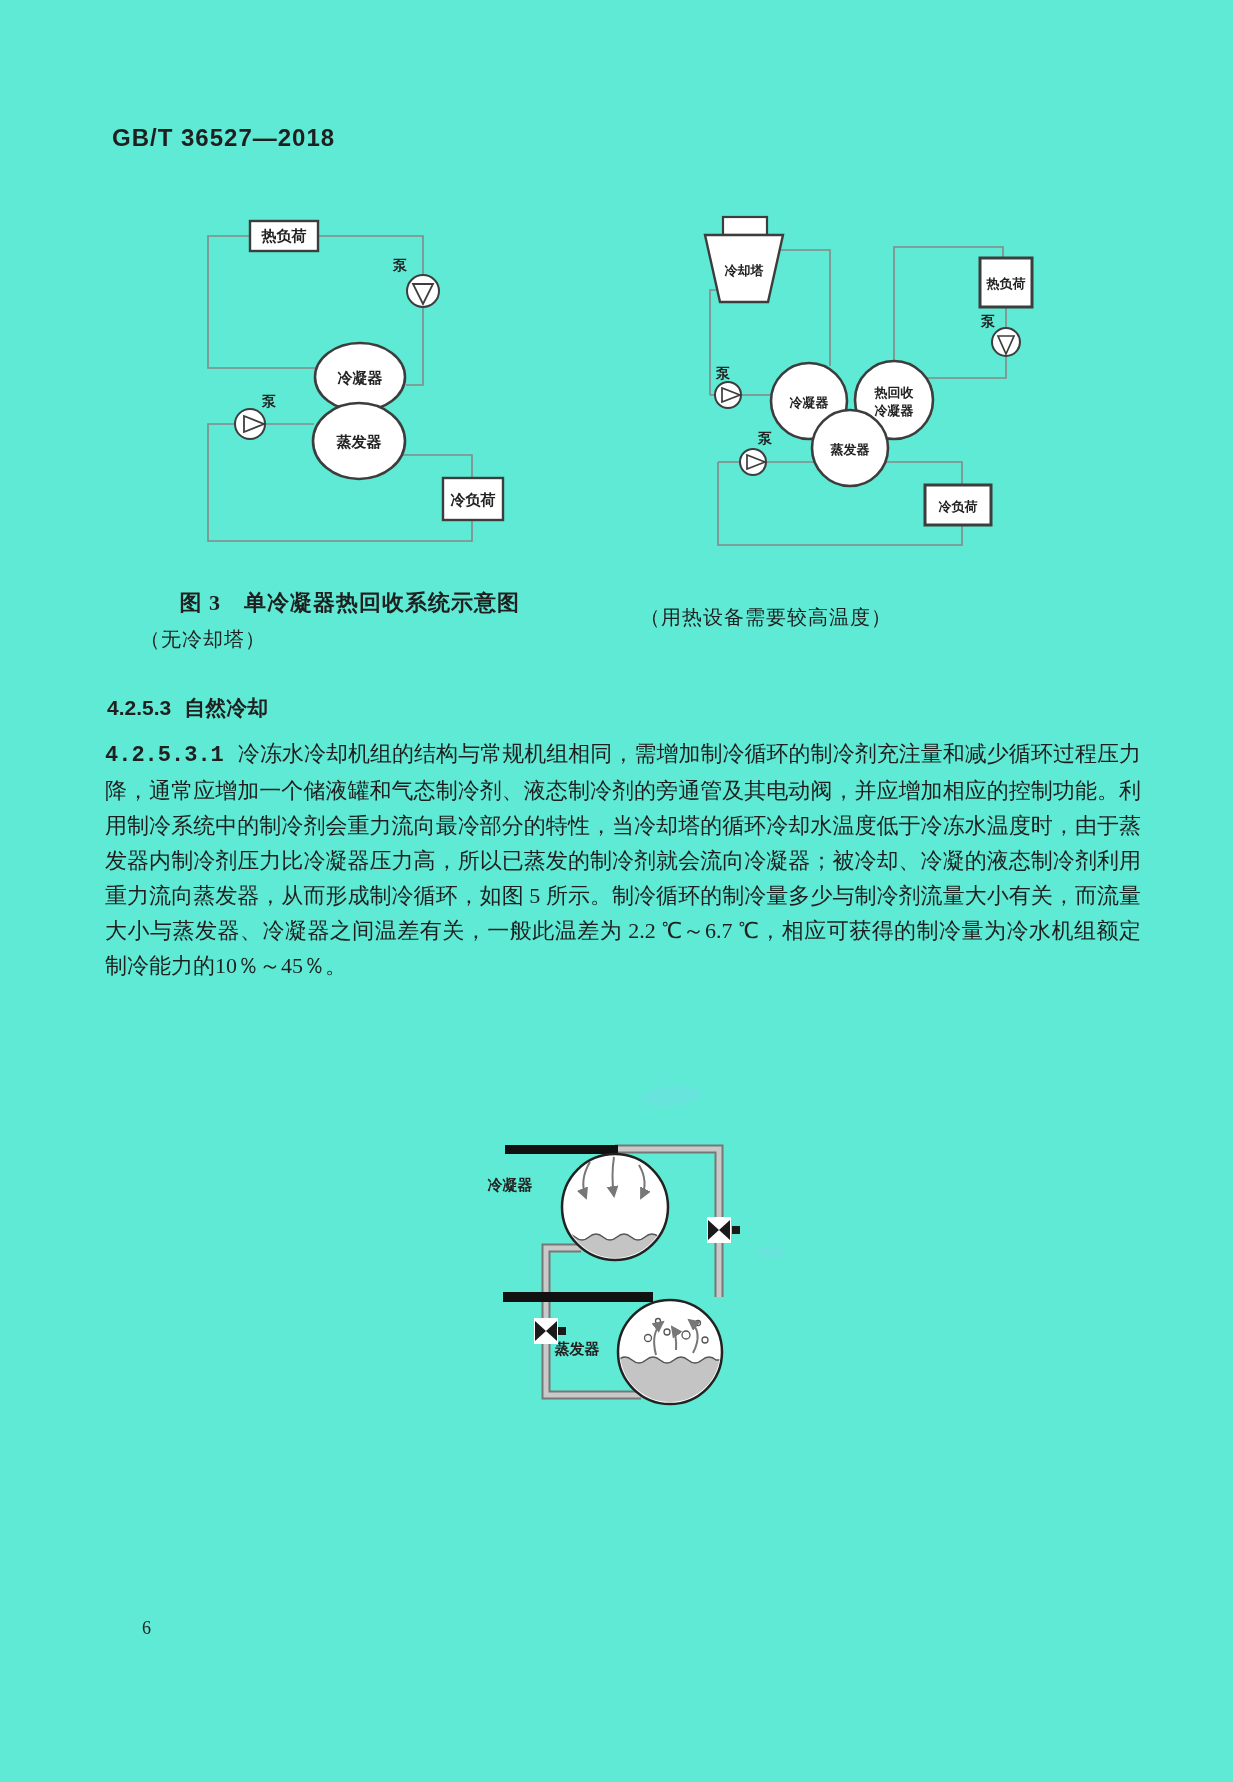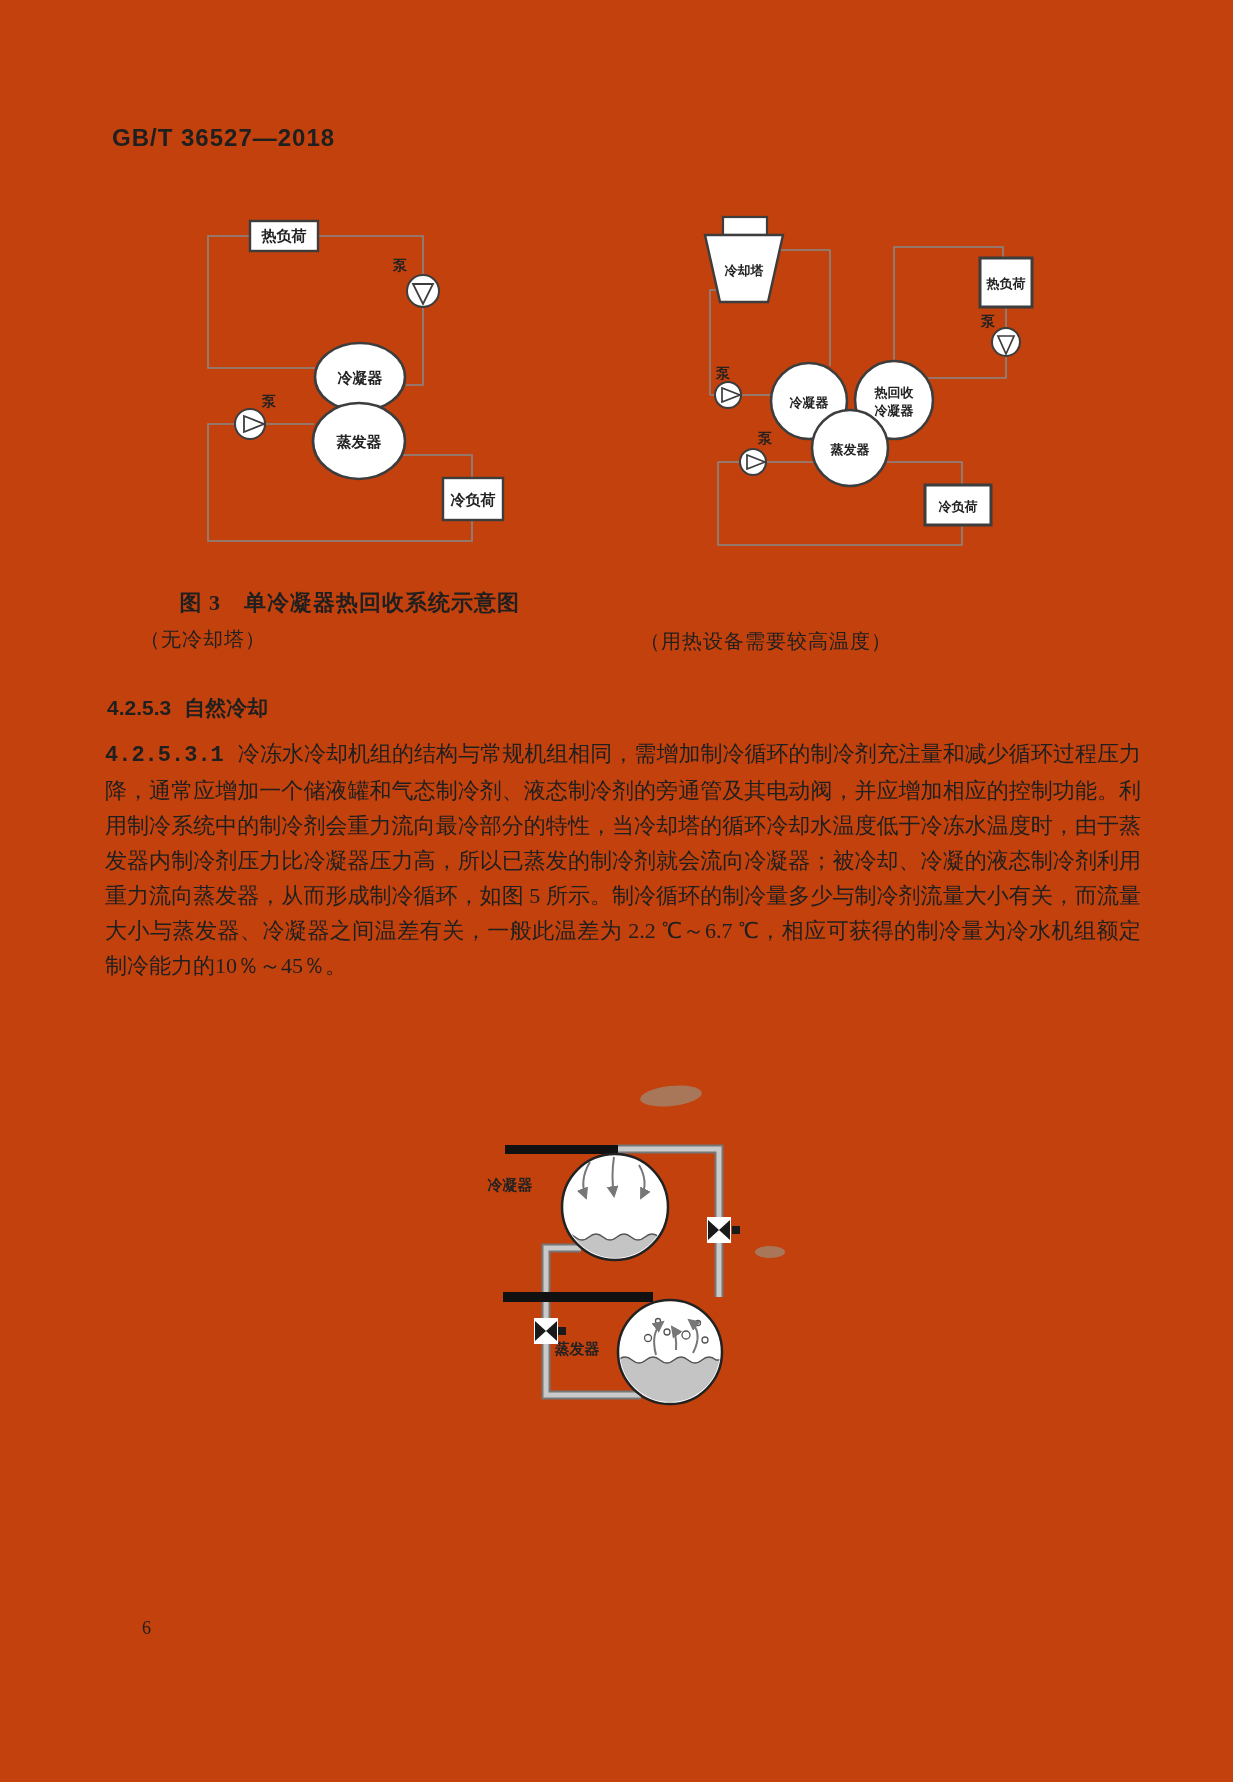--- a/index.html
+++ b/index.html
@@ -1,19 +1,19 @@
 <!DOCTYPE html>
 <html><head>
 <meta charset="utf-8">
 <style>
   html,body{margin:0;padding:0;background:#e8e8e8;}
   .page{
     position:relative;
     width:1233px;height:1782px;
-    background:#c2410c;
+    background:#5eead4;
     margin:0 auto;
     font-family:"Liberation Serif", serif;
     color:#1f1f1f;
     overflow:hidden;
   }
   .abs{position:absolute;}
   .std-no{
     left:112px;top:124px;
     font-family:"Liberation Sans", sans-serif;
     font-weight:bold;font-size:24px;letter-spacing:1px;
@@ -181,21 +181,21 @@
     </g>
 
     <g>
       <rect x="315" y="295" width="66" height="40" fill="#fff" stroke="#3d3d3d" stroke-width="3"></rect>
       <text x="348" y="321" text-anchor="middle" class="lbl-sm">冷负荷</text>
     </g>
   </svg>
 
   <div class="abs fig-caption" style="left:140px;top:588px;width:380px;">图 3　单冷凝器热回收系统示意图</div>
   <div class="abs fig-subcaption" style="left:140px;top:626px;width:380px;">（无冷却塔）</div>
-  <div class="abs fig-subcaption" style="left:640px;top:628px;width:400px;">（用热设备需要较高温度）</div>
+  <div class="abs fig-subcaption" style="left:640px;top:604px;width:400px;">（用热设备需要较高温度）</div>
 
   <div class="abs sec-heading">
     <span class="num">4.2.5.3</span><span>自然冷却</span>
   </div>
 
   <div class="abs bodytext">
     <p><span class="clause-num">4.2.5.3.1</span><span>冷冻水冷却机组的结构与常规机组相同，需增加制冷循环的制冷剂充注量和减少循环过程压力降，通常应增加一个储液罐和气态制冷剂、液态制冷剂的旁通管及其电动阀，并应增加相应的控制功能。利用制冷系统中的制冷剂会重力流向最冷部分的特性，当冷却塔的循环冷却水温度低于冷冻水温度时，由于蒸发器内制冷剂压力比冷凝器压力高，所以已蒸发的制冷剂就会流向冷凝器；被冷却、冷凝的液态制冷剂利用重力流向蒸发器，从而形成制冷循环，如图 5 所示。制冷循环的制冷量多少与制冷剂流量大小有关，而流量大小与蒸发器、冷凝器之间温差有关，一般此温差为 2.2 ℃～6.7 ℃，相应可获得的制冷量为冷水机组额定制冷能力的10％～45％。</span></p>
   </div>
 
   <div class="abs artifact" style="left:640px;top:1086px;width:62px;height:20px;transform:rotate(-6deg);"></div>

